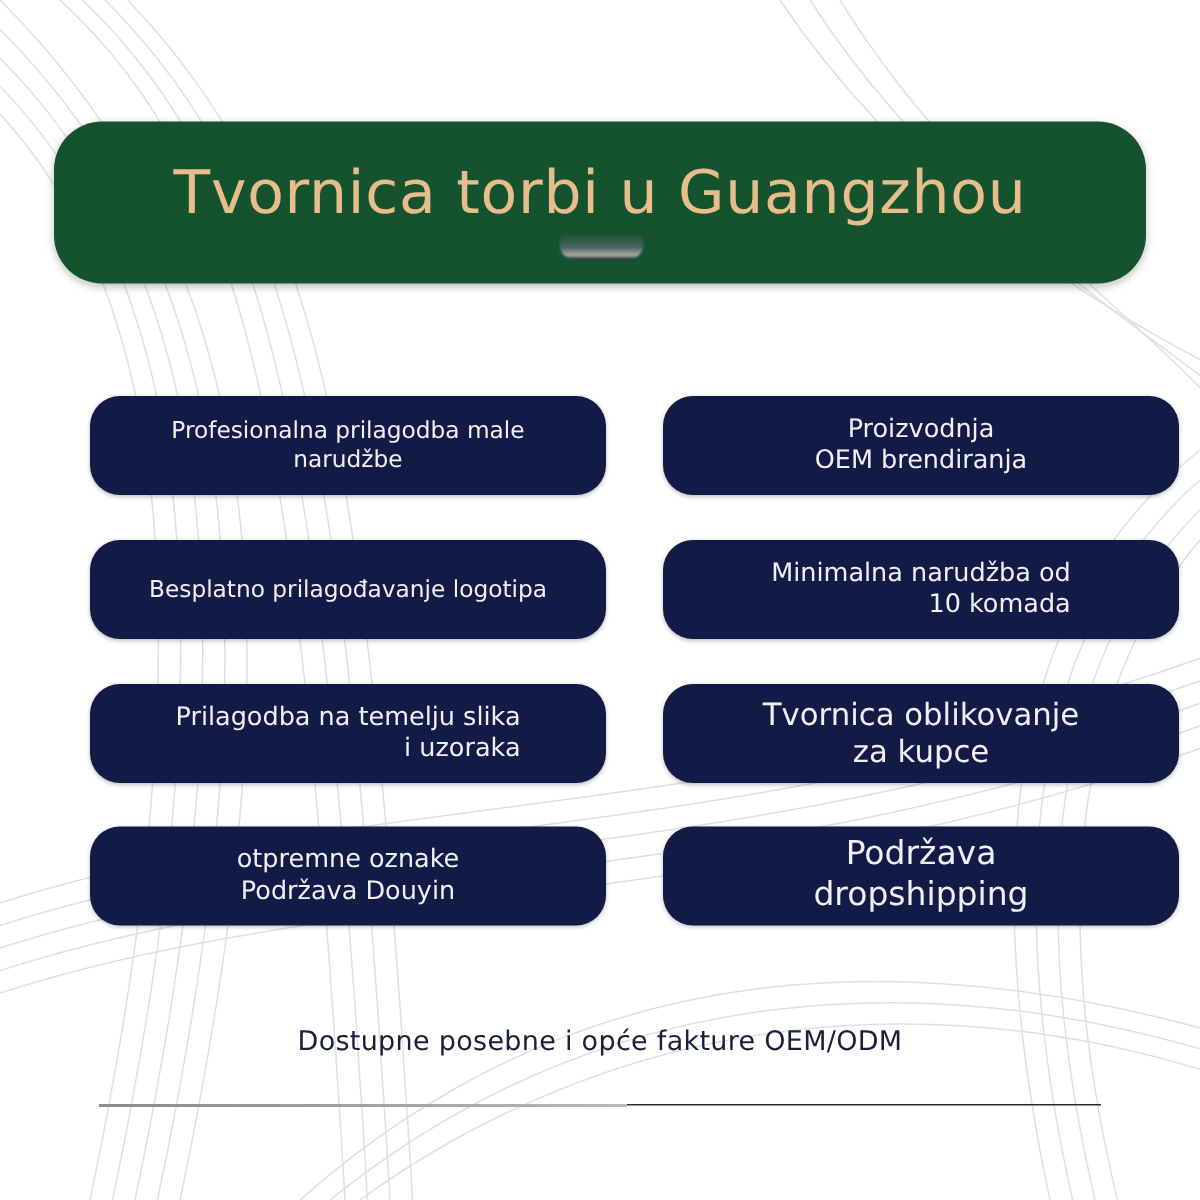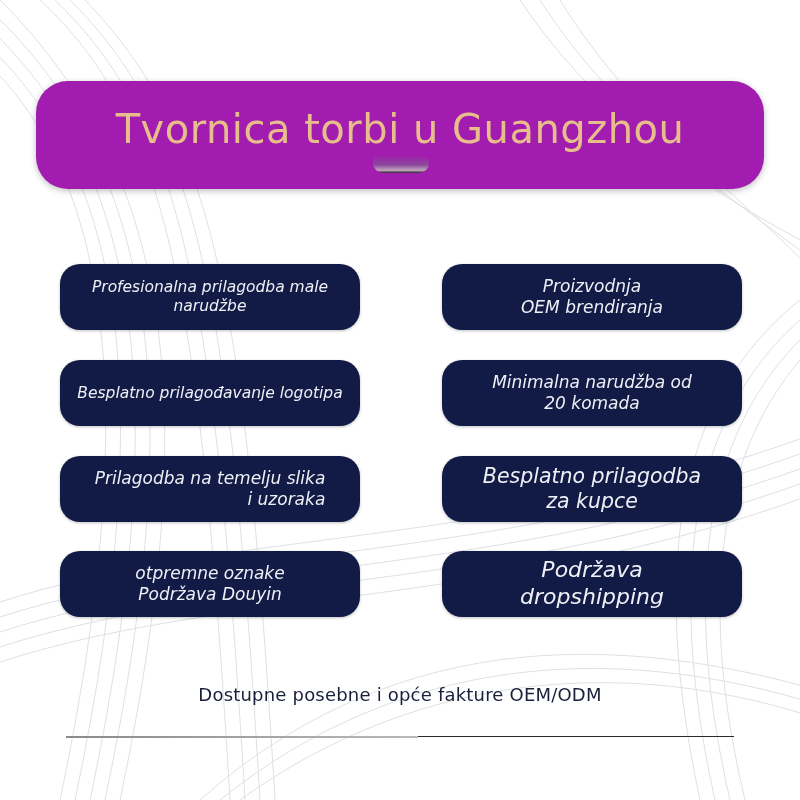--- a/index.html
+++ b/index.html
@@ -21,21 +21,21 @@
       pointer-events: none;
     }
     .bg-layer svg { position: absolute; inset: 0; }
 
     .title-banner {
       position: absolute;
       left: 36px;
       top: 81px;
       width: 728px;
       height: 108px;
-      background: #a21caf;
+      background: #14532d;
       border-radius: 32px;
       box-shadow: 0 2px 6px rgba(0,0,0,0.25);
       display: flex;
       align-items: center;
       justify-content: center;
       overflow: hidden;
     }
     .title-text {
       color: #e7bd8c;
       font-family: "DejaVu Sans", sans-serif;
@@ -50,34 +50,33 @@
       top: 74px;
       width: 56px;
       height: 18px;
       border-radius: 6px 6px 10px 10px;
       background: linear-gradient(180deg, rgba(60,60,100,0.0) 0%, rgba(120,110,140,0.55) 55%, rgba(200,190,190,0.85) 85%, rgba(30,30,40,0.9) 100%);
       filter: blur(0.6px);
     }
 
     .feature-pill {
       position: absolute;
-      width: 300px;
+      width: 344px;
       height: 66px;
       background: #111b45;
       border-radius: 20px;
       box-shadow: 0 1px 3px rgba(0,0,0,0.25);
       display: flex;
       align-items: center;
       justify-content: center;
       text-align: center;
       color: #eef0f6;
       box-sizing: border-box;
       padding: 0 6px;
       line-height: 1.22;
-      font-style: italic;
     }
     .feature-pill span { display: block; }
     .left-col { left: 60px; }
     .right-col { left: 442px; }
 
     .fs-sm { font-size: 15.5px; }
     .fs-md { font-size: 17px; }
     .fs-lg { font-size: 20.5px; }
     .fs-xl { font-size: 22px; }
 
@@ -160,37 +159,37 @@
     <span>OEM brendiranja</span>
   </div>
 </div>
 
 <div class="feature-pill left-col fs-sm" style="top:360px;text-align:center;">
   <div>
     <span>Besplatno prilagođavanje logotipa</span>
   </div>
 </div>
 
-<div class="feature-pill right-col fs-md" style="top:360px;">
+<div class="feature-pill right-col fs-md" style="top:360px;text-align:right;">
   <div>
     <span>Minimalna narudžba od</span>
-    <span>20 komada</span>
+    <span>10 komada</span>
   </div>
 </div>
 
 <div class="feature-pill left-col fs-md" style="top:456px;text-align:right;">
   <div>
     <span>Prilagodba na temelju slika</span>
     <span>i uzoraka</span>
   </div>
 </div>
 
 <div class="feature-pill right-col fs-lg" style="top:456px;">
   <div>
-    <span>Besplatno prilagodba</span>
+    <span>Tvornica oblikovanje</span>
     <span>za kupce</span>
   </div>
 </div>
 
 <div class="feature-pill left-col fs-md" style="top:551px;">
   <div>
     <span>otpremne oznake</span>
     <span>Podržava Douyin</span>
   </div>
 </div>

